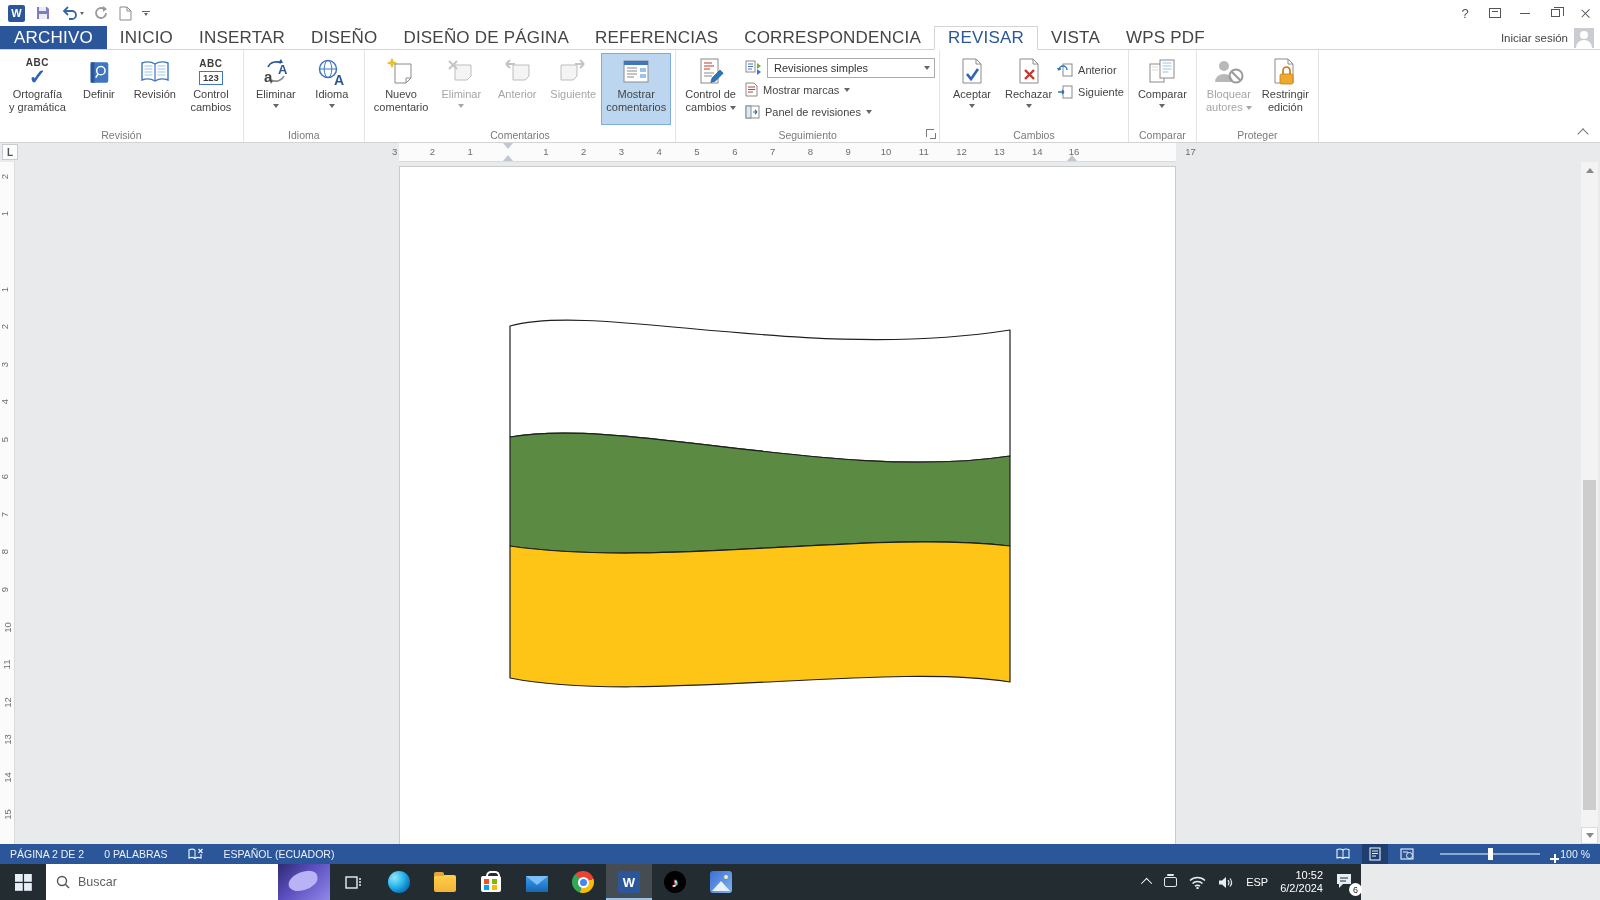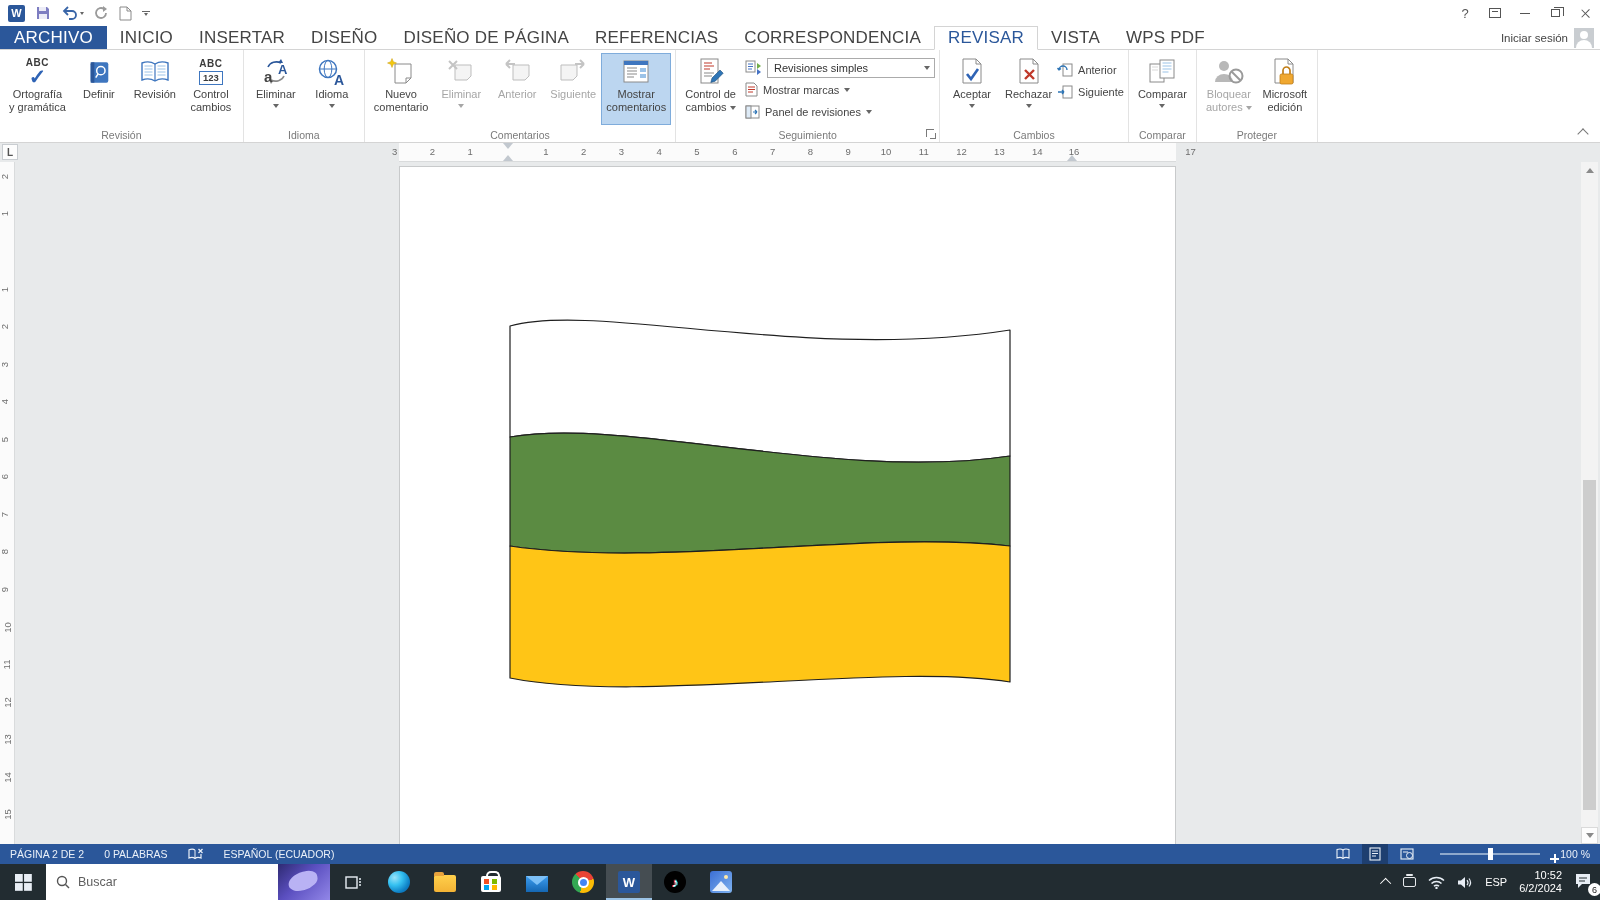--- a/index.html
+++ b/index.html
@@ -89,21 +89,21 @@
   .viewbtn { width:26px; height:20px; display:flex; align-items:center; justify-content:center; }
   .viewbtn.active { background:#1E3F70; }
   .zminus { width:9px; height:1.6px; background:#fff; }
   .zplus { position:relative; width:9px; height:9px; }
   .zplus:before { content:""; position:absolute; left:0; top:4px; width:9px; height:1.6px; background:#fff; }
   .zplus:after { content:""; position:absolute; left:4px; top:0; width:1.6px; height:9px; background:#fff; }
   .ztrack { position:relative; width:100px; height:2px; background:#8FA9CC; }
   .zthumb { position:absolute; left:48px; top:-5px; width:5px; height:12px; background:#FFFFFF; }
 
   
-  .taskbar { position:absolute; left:0; top:864px; width:1600px; height:36px; background:#222C31; display:flex; align-items:center; }
+  .taskbar { position:absolute; left:0; top:864px; width:1361px; height:36px; background:#222C31; display:flex; align-items:center; }
   .tbtn { width:46px; height:36px; display:flex; align-items:center; justify-content:center; }
   .tbtn.active-app { background:rgba(255,255,255,.16); box-shadow:inset 0 -2px 0 #9CC3E5; }
   .searchbox { width:284px; height:36px; background:#FFFFFF; display:flex; align-items:center; gap:8px; padding-left:10px; position:relative; overflow:hidden; }
   .searchbox .ph { color:#5f5f5f; font-size:12.5px; }
   .search-img { position:absolute; right:0; top:0; width:52px; height:36px; background:linear-gradient(135deg,#2e2a72 0%,#5b4fc0 45%,#9287e8 100%); }
   .search-img:before { content:""; position:absolute; left:10px; top:8px; width:30px; height:18px; background:#B9B2F4; border-radius:60% 40% 55% 45%; transform:rotate(-15deg); }
   .tray { position:absolute; right:6px; top:0; height:36px; display:flex; align-items:center; gap:12px; color:#fff; }
   .chev { width:8px; height:8px; border-left:1.6px solid #fff; border-top:1.6px solid #fff; transform:rotate(45deg) translateY(2px); }
   .traybox { width:13px; height:10px; border:1.4px solid #E6E9EC; border-radius:2px; position:relative; }
   .traybox:before { content:""; position:absolute; left:2px; top:-4px; width:7px; height:2px; background:#E6E9EC; border-radius:1px; }
@@ -468,21 +468,21 @@
     </div>
     <div class="rbtn">
       <div class="ic">
         <svg width="26" height="30" viewBox="0 0 26 30">
             <path d="M3,2 h13 l5,5 v19 h-18 z" fill="#fff" stroke="#8a8a8a"></path>
             <path d="M16,2 v5 h5" fill="none" stroke="#8a8a8a"></path>
             <rect x="8" y="17" width="13" height="10" rx="1.5" fill="#F0A830" stroke="#C07E18" stroke-width=".8"></rect>
             <path d="M11,17 v-3.5 a3.5,3.5 0 0 1 7,0 v3.5" fill="none" stroke="#C07E18" stroke-width="1.7"></path>
           </svg>
       </div>
-      <span class="l">Microsoft</span>
+      <span class="l">Restringir</span>
         <span class="l">edición</span>
     </div>
     <div class="grp-label">Proteger</div>
   </div>
 
   <div style="flex:1; border-right:none; position:relative;">
     <div class="collapse"></div>
   </div>
 </div>
 

